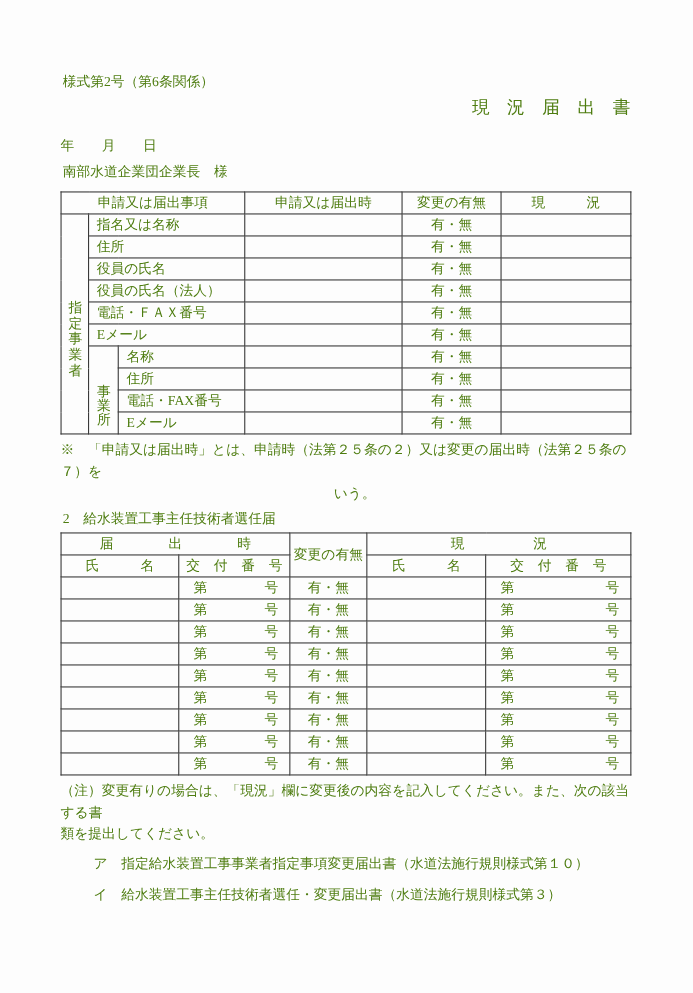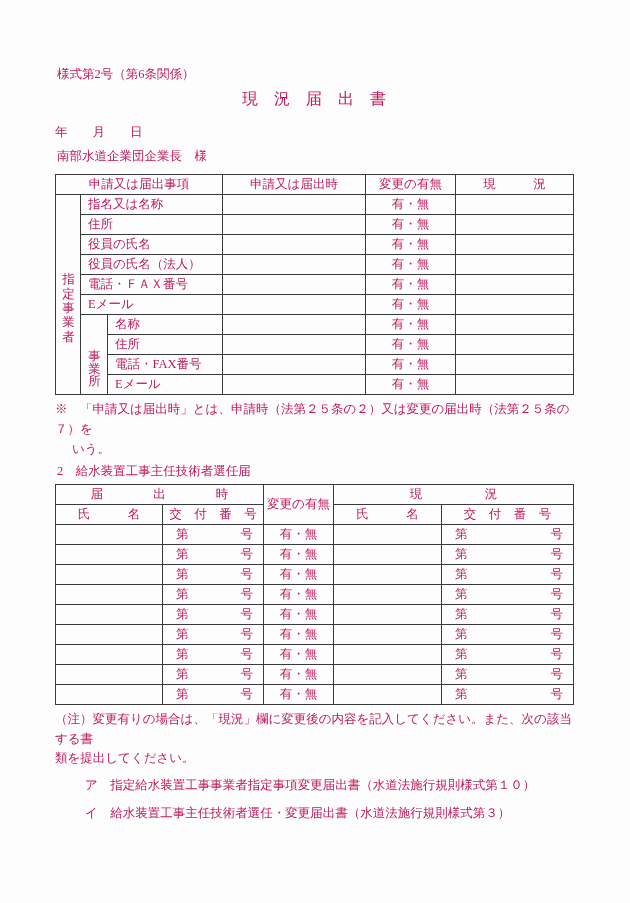--- a/index.html
+++ b/index.html
@@ -1,29 +1,29 @@
 <!DOCTYPE html>
 <html lang="ja"><head>
 <meta charset="utf-8">
 <style>
   * { margin:0; padding:0; box-sizing:border-box; }
   html,body { background:#ffffff; }
   .page {
     position:relative;
     width:630px; height:903px;
     background:#fdfdfd;
-    color:#be185d;
+    color:#4d7c0f;
     font-family:"Liberation Serif","DejaVu Serif",serif;
     font-size:12.5px;
     line-height:20px;
     padding:64px 57px 0 55px;
     overflow:hidden;
   }
   .form-no { margin-left:2px; }
-  .title { text-align:center; font-size:16px; line-height:22px; margin-top:4px; }
+  .title { text-align:right; font-size:16px; line-height:22px; margin-top:4px; }
   .date-line { text-align:left; padding-right:41px; margin-top:12px; }
   .addressee { margin-left:2px; margin-top:4px; }
   .sec-h { margin-left:2px; margin-top:2px; }
 
   table { border-collapse:collapse; table-layout:fixed; width:518px; margin-top:8px; }
   th, td {
     border:1px solid #3a3a3a;
     height:20px;
     padding:0;
     font-weight:normal;
@@ -43,21 +43,21 @@
     writing-mode:vertical-rl;
     text-orientation:upright;
     letter-spacing:1.15em;
     padding-top:1.1em;
   }
   .vtext.v3 { letter-spacing:1.0em; padding-top:1.0em; }
   .numwrap { display:flex; justify-content:space-between; padding:0 10px 0 13px; }
 
   .t2 { margin-top:3px; }
   .note { margin-top:4px; }
-  .note .ln2 { margin-left:17px; }
+  .note .ln2 { margin-left:17px;text-align:center; }
   .note2 { margin-top:5px; line-height:19.5px; }
   .attach { margin-left:30px; margin-top:6px; }
   .attach + .attach { margin-top:8px; }
 </style>
 </head>
 <body>
 
 <div class="page">
 
   <div class="form-no">様式第2号（第6条関係）</div>

